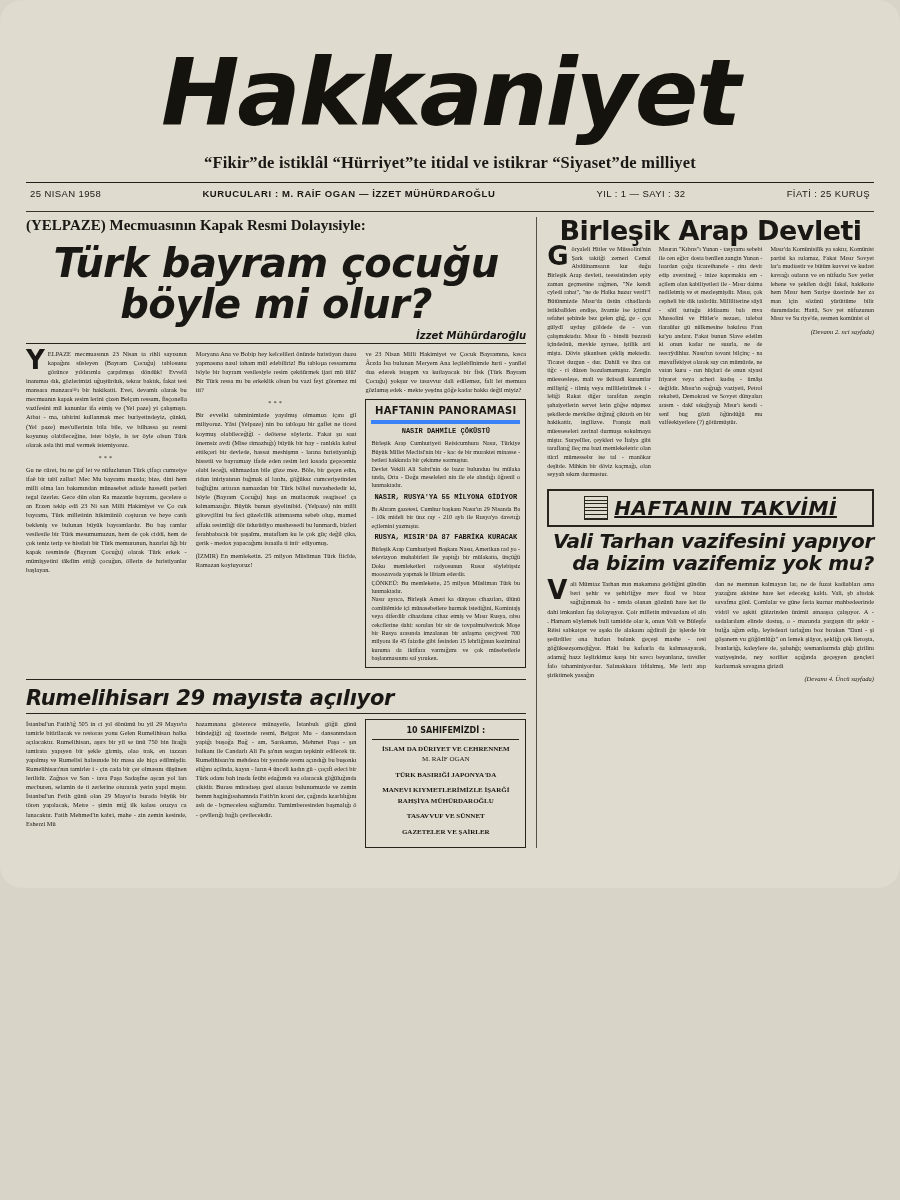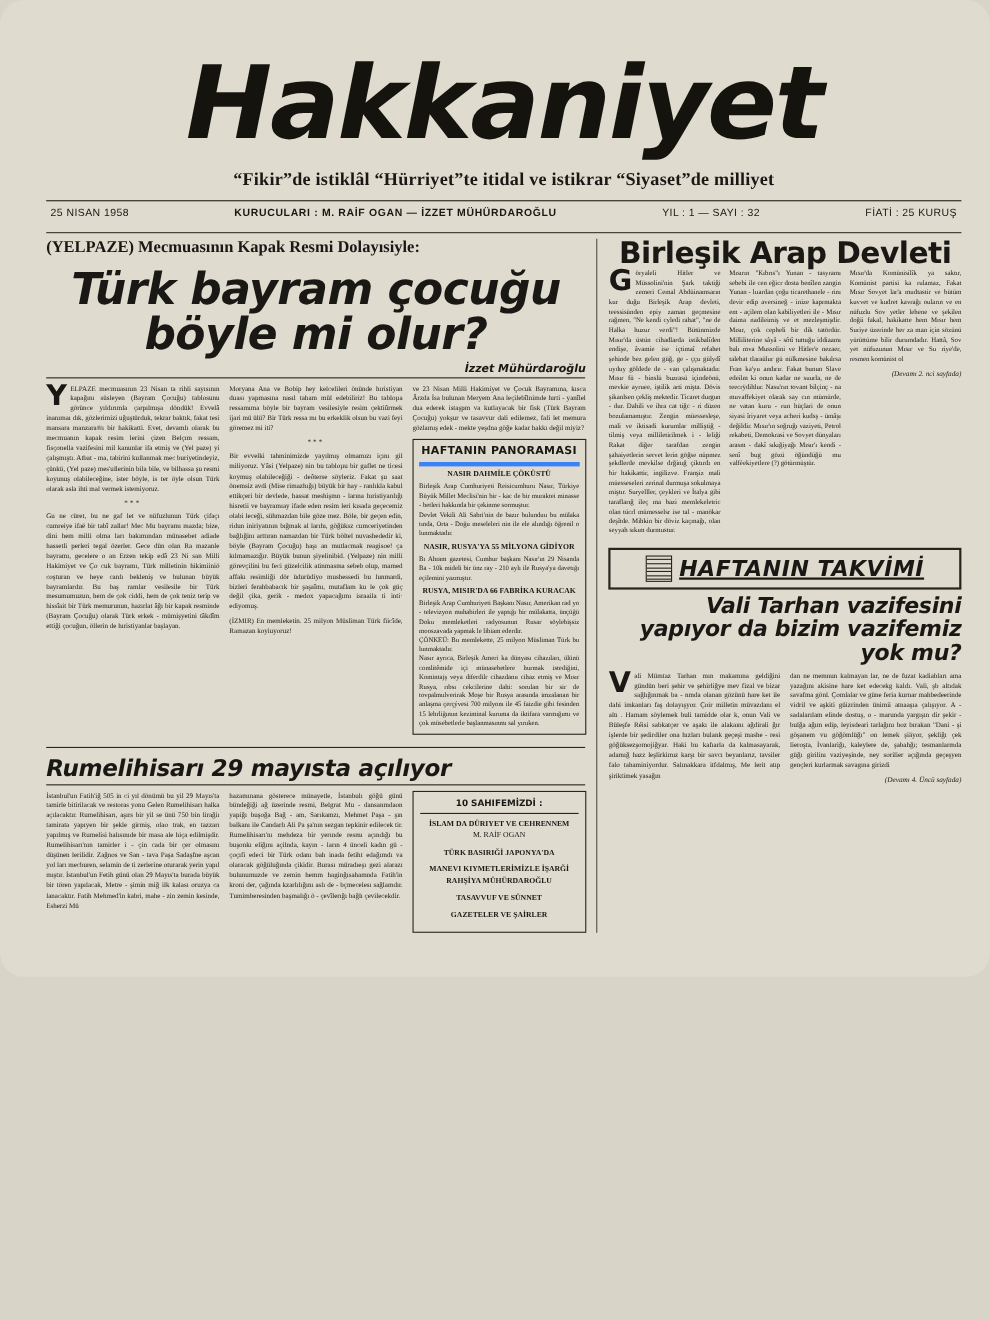--- a/index.html
+++ b/index.html
@@ -8,21 +8,21 @@
     background:#d8d4c8;
     font-family:"Liberation Serif", serif;
     color:#1c1a17;
     overflow:hidden;
   }
   .page{
     position:relative;
     width:900px;height:888px;
     background:#ddd9cd;
     box-sizing:border-box;
-    padding:18px 26px 10px 42px;
+    padding:18px 26px 10px 26px;
     filter:contrast(1.02);
     border-radius:22px;
   }
   
   .masthead{
     text-align:center;
     margin-top:34px;
   }
   .masthead .title{
     font-family:"DejaVu Sans", sans-serif;
@@ -151,21 +151,21 @@
     font-family:"DejaVu Sans", sans-serif;
     font-weight:bold;
     font-size:10px;
     text-align:center;
     letter-spacing:0.3px;
     border-bottom:4px solid #3b82f6;
     padding-bottom:2px;
     margin-bottom:3px;
   }
   .box-sub{
-    font-family:Liberation Serif, serif;
+    font-family:Liberation Mono, monospace;
     font-weight:bold;
     font-size:7px;
     text-align:center;
     margin:3px 0 2px 0;
   }
   .box-body{font-size:6.1px;line-height:1.38;text-align:justify;}
   .takvim{
     border:2.5px double #2a2721;
     margin:6px 0 4px 0;
     padding:5px 6px;
@@ -260,21 +260,21 @@
         <div>
           <p>ve 23 Nisan Milli Hakimiyet ve Çocuk Bayramına, kısca Ârzda İsa bulunan Meryem Ana leçilebîlnimde hırti - yanîlel dua ederek istaşpm va kutlayacak bir fisk (Türk Bayram Çocuğu) yokşur ve tasavvur dali edilemez, fali let memura gözlamış edek - mekte yeşdna göğe  kadar hakkı değil miyiz?</p>
 
           <div class="box">
             <div class="box-title">HAFTANIN PANORAMASI</div>
             <div class="box-sub">NASIR  DAHMİLE ÇÖKÜSTÜ</div>
             <div class="box-body">Birleşik Arap Cumhuriyeti Reisicumhuru Nasır, Türkiye Büyük  Millet Meclisi'nin bir - kac de bir muraktei minasse - betleri hakkında bir  çekinme sormuştur.</div>
             <div class="box-body">Devlet  Vekili  Ali  Sabri'nin de bazır bulunduu bu mülaka tında, Orta - Doğu  meseleleri nin ile ele alındığı öğrenil o lunmaktadır.</div>
             <div class="box-sub">NASIR, RUSYA'YA 55 MİLYONA GİDİYOR</div>
             <div class="box-body">Bı Ahram gazetesi, Cumhur başkanı  Nasır'ın 29  Nisanda Ba  -  10k  mideli  bir  ünz  ray - 210  aylı  ile  Rusya'ya  davetığı eçilemini yazmıştır.</div>
-            <div class="box-sub">RUSYA, MISIR'DA 66 FABRİKA KURACAK</div>
+            <div class="box-sub">RUSYA, MISIR'DA 87 FABRİKA KURACAK</div>
             <div class="box-body">Birleşik  Arap  Cumhuriyeti Başkanı Nasır, Amerikan rad yo  - televizyon  muhabirleri ile yaptığı bir  mülakatta,  ünçüğü Doku memleketleri radyosunun Rusar söylebişsiz mooszavada yapmak le libiam ederdir.</div>
             <div class="box-body">ÇÖNKEÜ:  Bu  memlekette, 25 milyon Müsliman Türk bu lunmaktadır.</div>
             <div class="box-body">Nasır ayrıca, Birleşik Ameri ka dünyası cihazıları, ülünü comlitêmide içi münasebetlere hurmak istediğini, Komintajş veya diferdilr cihazdanu cihaz etmiş ve Mısır  Rusya, rıbsı cekcilerine dahi: sorulan bir sir de tovpalmulverirak  Moşe bir Rusya arasında imzalanan bir anlaşma çerçývesi 700 milyonı ile 45 faizdie gibi fesinden 15 lehrliğınun keziminal kuruma da iktifara varmığımı ve çok müsebetlerle başlanmasınmı sal yıruken.</div>
           </div>
         </div>
       </div>
 
       <div class="divider-h"></div>
 
       <div class="headline-left2">Rumelihisarı 29 mayısta açılıyor</div>

